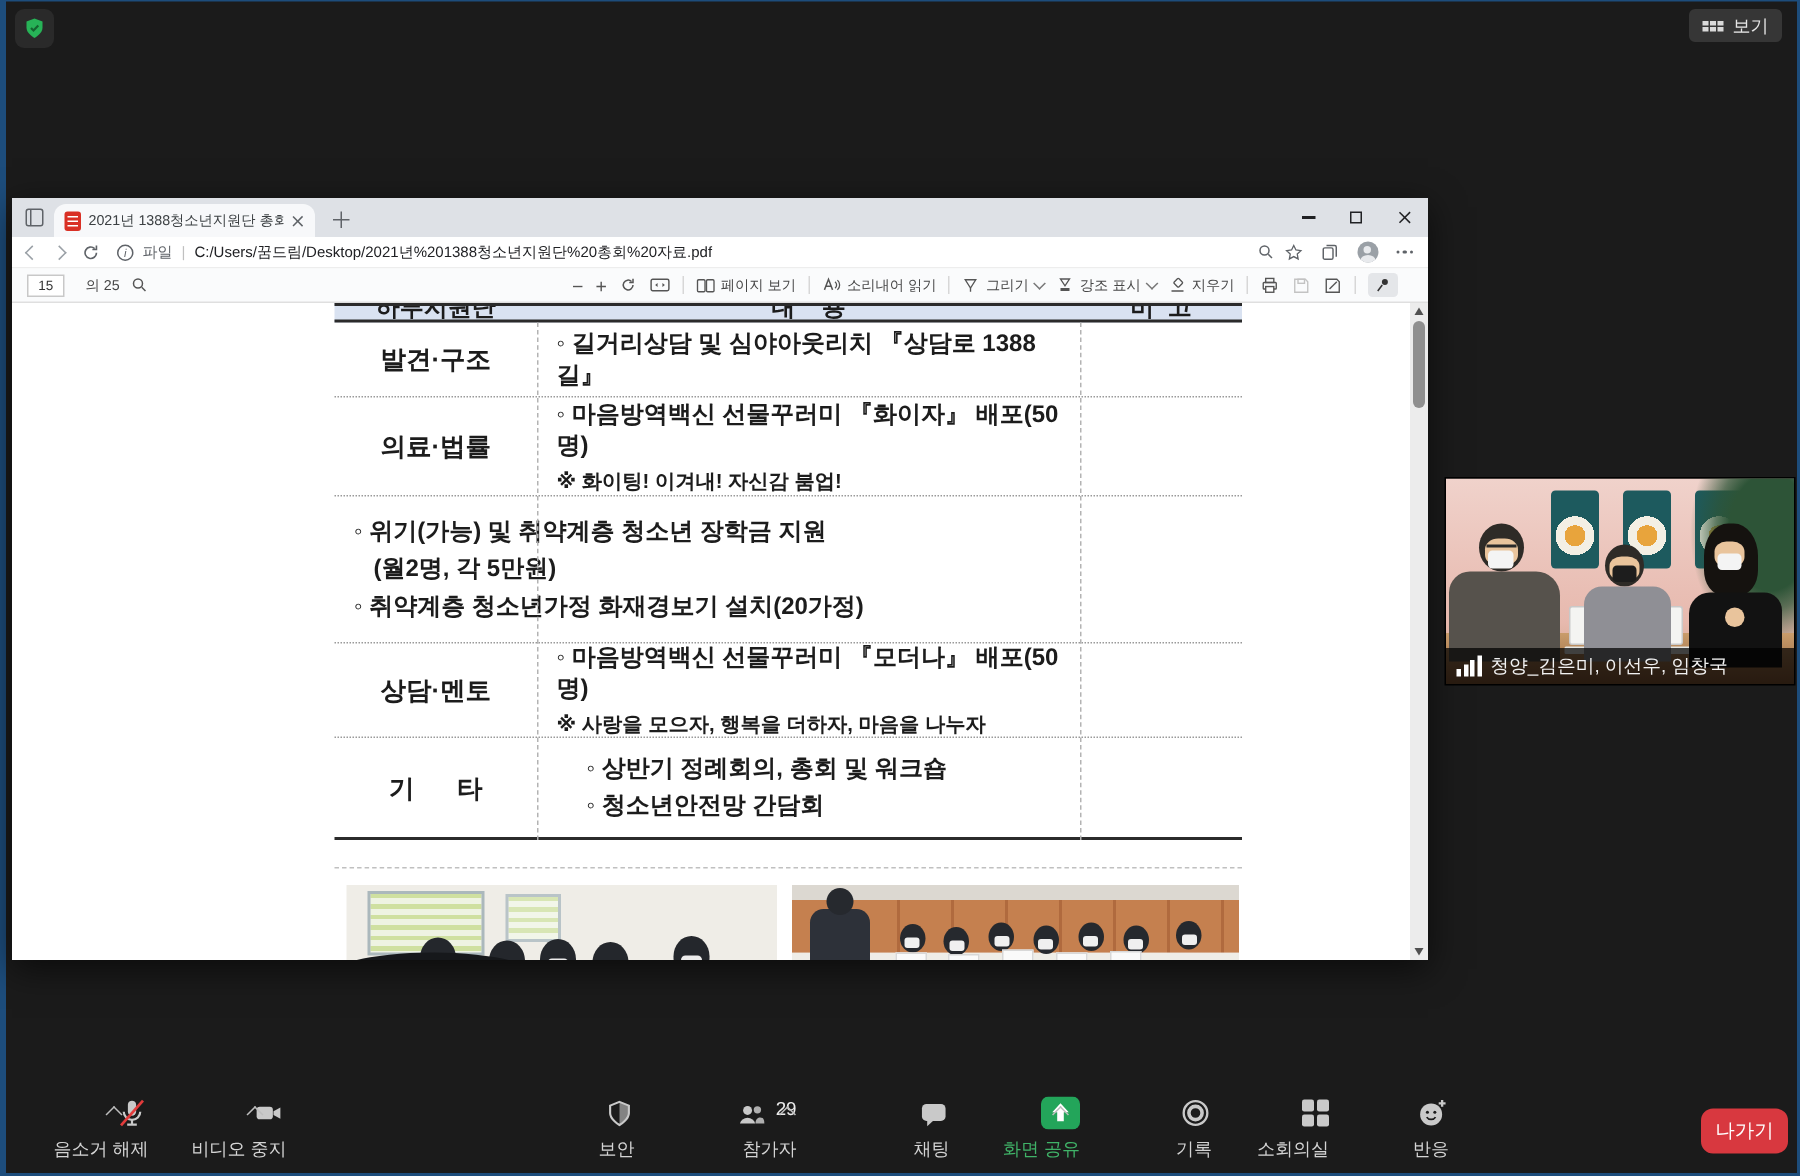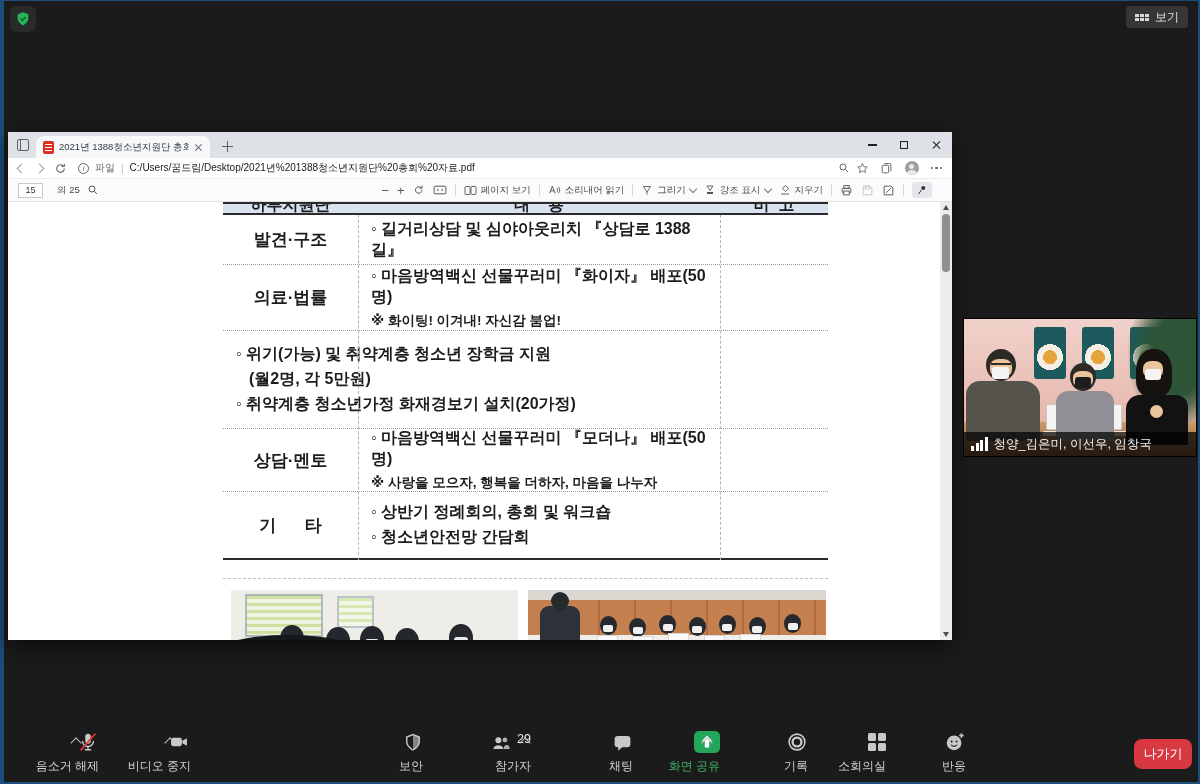--- a/index.html
+++ b/index.html
@@ -84,21 +84,21 @@
 
   .page { position:absolute; left:0; top:0; right:12px; bottom:0; background:#fff;margin-left:48px; }
 
   
   .doc-table { position:absolute; left:167px; top:0; width:605px; color:#1c1c1c; }
   .t-header { height:13px; background:#d9e2f1; border-top:2.5px solid #2b2b2b; border-bottom:2px solid #2b2b2b;
     overflow:hidden; display:flex; font-weight:bold; font-size:16px; }
   .t-header span { display:block; margin-top:-9px; text-align:center; white-space:pre; }
   .th1 { width:135px; } .th2 { width:362px; } .th3 { width:108px; }
   .t-row { display:flex; border-bottom:1.3px dotted #9a9a9a; position:relative; }
-  .t-row.last { border-bottom:2.5px solid #2b2b2b; }
+  .t-row.last { border-bottom:2.5px solid #2b2b2b;gap:20px; }
   .t-cat { width:135px; display:flex; align-items:center; justify-content:center; font-size:17px; font-weight:bold; white-space:pre; }
   .t-body { width:362px; padding-left:13px; display:flex; flex-direction:column; justify-content:center; gap:4px;
     font-size:16px; font-weight:bold; }
   .t-note { font-size:13.5px; }
   .t-indent { padding-left:13px; }
   .t-remark { flex:1; }
   .t-vline { position:absolute; top:13px; height:345px; border-left:1.3px dashed #b3b3b3; z-index:2; }
 
   .photo-topline { position:absolute; left:167px; top:376px; width:605px; border-top:1.5px dashed #c0c0c0; }
   .photo { position:absolute; top:388px; height:62px; overflow:hidden; background:#efede7; }

